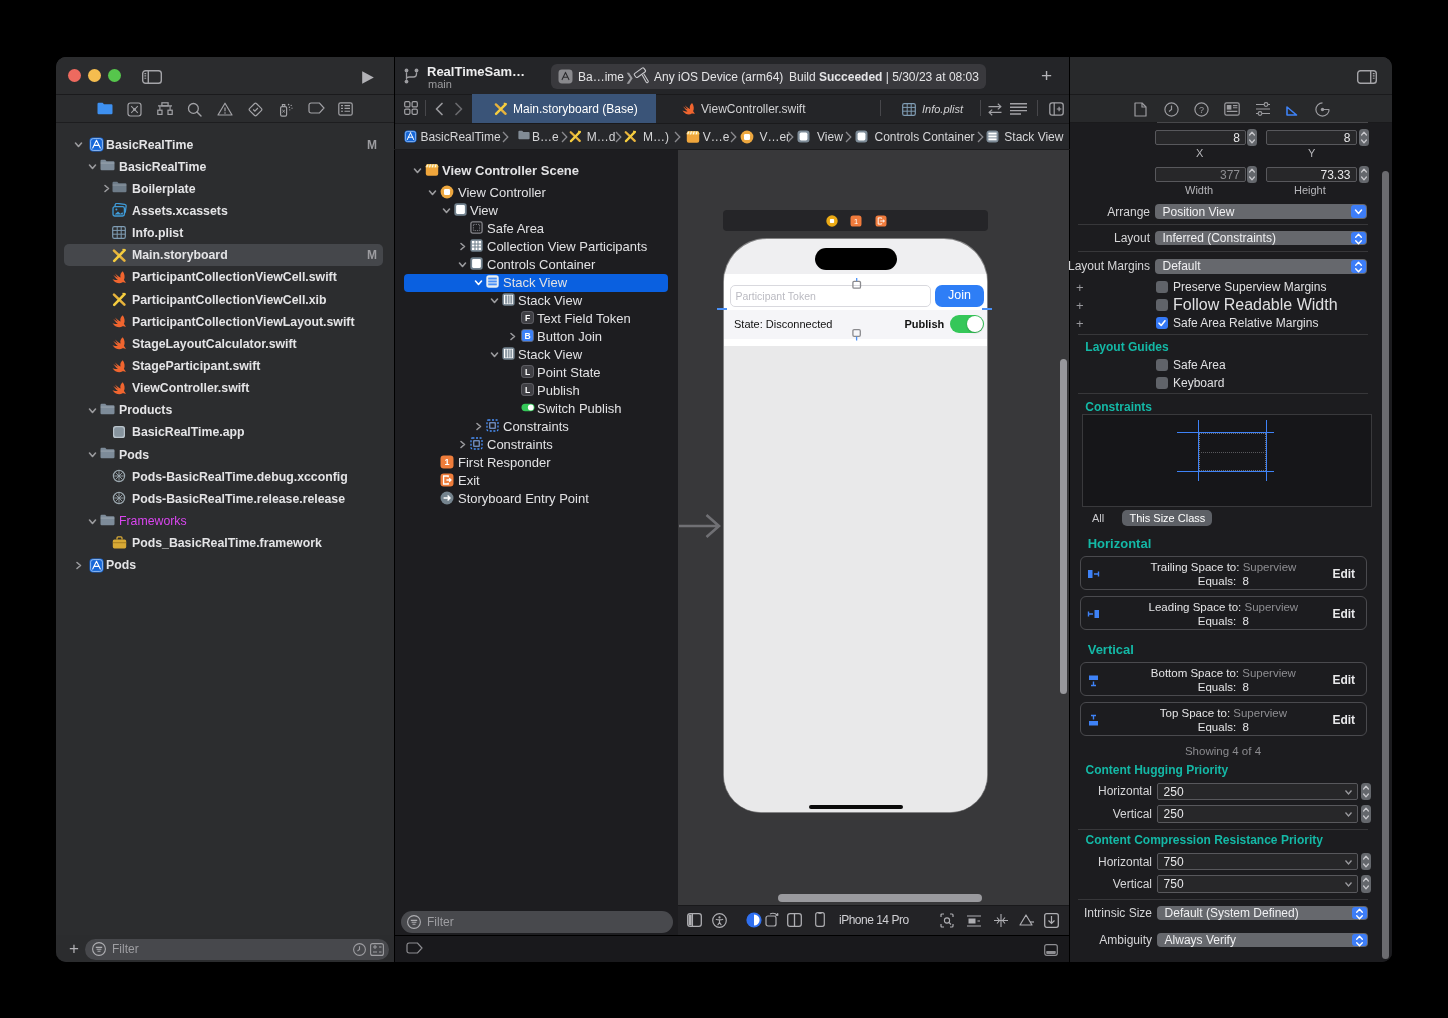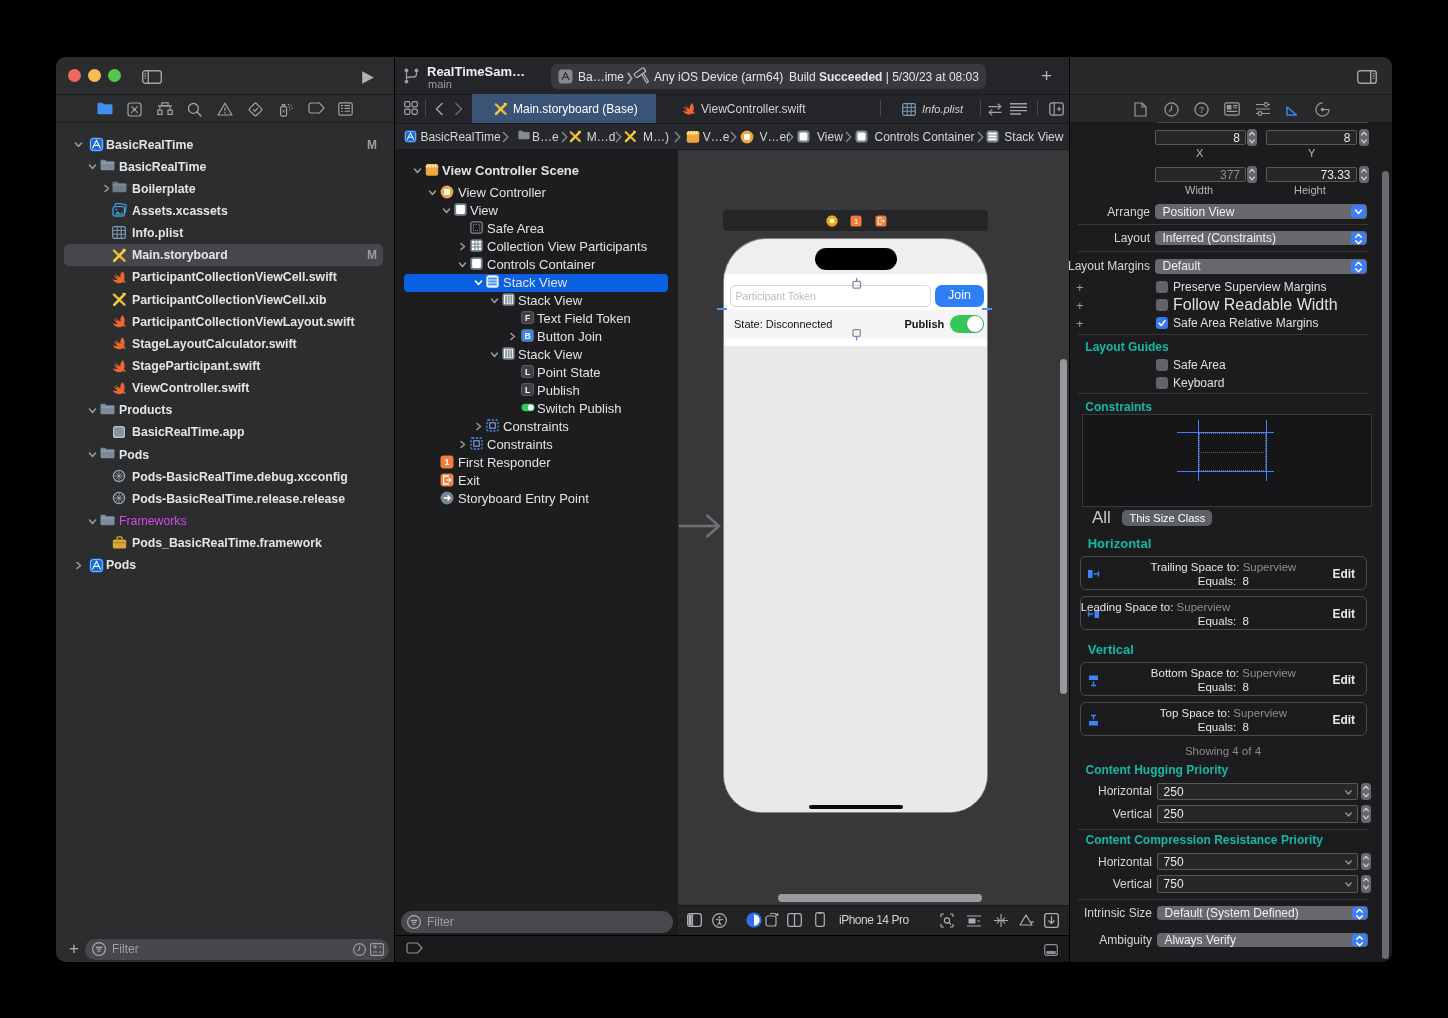--- a/index.html
+++ b/index.html
@@ -946,42 +946,42 @@
 <div class="t" style="left:1117px;top:325.5px;font-size:12px;color:#e0e0e2;">Keyboard</div>
 <div class="" style="left:1022px;top:336.4px;width:290px;height:1px;background:#37373a;"></div>
 <div class="hdr t" style="left:1029.3px;top:349.5px;">Constraints</div>
 <div class="" style="left:1025.8px;top:357.4px;width:290px;height:92.6px;background:#161619;border:1px solid #39393c;"></div>
 <div class="" style="left:1141.6px;top:362.6px;width:1.5px;height:61.2px;background:#3e82f7;"></div>
 <div class="" style="left:1209.8px;top:362.6px;width:1.5px;height:61.2px;background:#3e82f7;"></div>
 <div class="" style="left:1121.1px;top:374.9px;width:97.4px;height:1.5px;background:#3e82f7;"></div>
 <div class="" style="left:1121.1px;top:413.8px;width:97.4px;height:1.5px;background:#3e82f7;"></div>
 <div class="" style="left:1143px;top:376.3px;width:67px;height:37.5px;border:1px dotted #6e6e72;"></div>
 <div class="" style="left:1143px;top:395px;width:67px;height:1px;border-top:1px dotted #58585c;"></div>
-<div class="t" style="left:1036px;top:461px;font-size:17px;color:#c9c9cd;">All</div>
+<div class="t" style="left:1036px;top:461px;font-size:11px;color:#c9c9cd;">All</div>
 <div class="seg" style="left:1066.4px;top:452.8px;width:90px;height:16.5px;line-height:16.5px;">This Size Class</div>
 <div class="hdr t" style="left:1031.7px;top:486px;font-size:13px;">Horizontal</div>
 <div class="card" style="left:1023.7px;top:498.7px;width:287.4px;height:34px;">
       <div style="position:absolute;left:6px;top:11.0px;width:13px;height:13px;">
         <svg width="13" height="12" viewBox="0 0 13 12" style="">
           <rect x="1" y="2" width="4.5" height="8" fill="#3e82f7"></rect>
           <path d="M7 6 H11.5 M11.5 3.5 V8.5" stroke="#3e82f7" stroke-width="1.4"></path>
         </svg>
       </div>
       <div style="position:absolute;left:0;right:0;top:4px;text-align:center;font-size:11.5px;color:#e4e4e6;">Trailing Space to: <span style="color:#8e8e92;">Superview</span></div>
       <div style="position:absolute;left:0;right:0;top:18px;text-align:center;font-size:11.5px;color:#e4e4e6;">Equals:&nbsp; 8</div>
       <div style="position:absolute;right:11px;top:17.0px;transform:translateY(-50%);font-weight:bold;font-size:12px;color:#e8e8ea;">Edit</div>
     </div>
 <div class="card" style="left:1023.7px;top:538.5px;width:287.4px;height:34px;">
       <div style="position:absolute;left:6px;top:11.0px;width:13px;height:13px;">
         <svg width="13" height="12" viewBox="0 0 13 12" style="">
           <rect x="7.5" y="2" width="4.5" height="8" fill="#3e82f7"></rect>
           <path d="M1.5 6 H6 M1.5 3.5 V8.5" stroke="#3e82f7" stroke-width="1.4"></path>
         </svg>
       </div>
-      <div style="position:absolute;left:0;right:0;top:4px;text-align:left;font-size:11.5px;color:#e4e4e6;">Leading Space to: <span style="color:#8e8e92;">Superview</span></div>
+      <div style="position:absolute;left:0;right:0;top:4px;text-align:center;font-size:11.5px;color:#e4e4e6;">Leading Space to: <span style="color:#8e8e92;">Superview</span></div>
       <div style="position:absolute;left:0;right:0;top:18px;text-align:center;font-size:11.5px;color:#e4e4e6;">Equals:&nbsp; 8</div>
       <div style="position:absolute;right:11px;top:17.0px;transform:translateY(-50%);font-weight:bold;font-size:12px;color:#e8e8ea;">Edit</div>
     </div>
 <div class="hdr t" style="left:1031.7px;top:591.5px;font-size:13px;">Vertical</div>
 <div class="card" style="left:1023.7px;top:604.8px;width:287.4px;height:34px;">
       <div style="position:absolute;left:6px;top:11.0px;width:13px;height:13px;">
         <svg width="13" height="13" viewBox="0 0 13 13" style="">
           <rect x="2" y="1.5" width="9" height="4.5" fill="#3e82f7"></rect>
           <path d="M6.5 7.5 V11.5 M4 11.5 H9" stroke="#3e82f7" stroke-width="1.4"></path>
         </svg>

